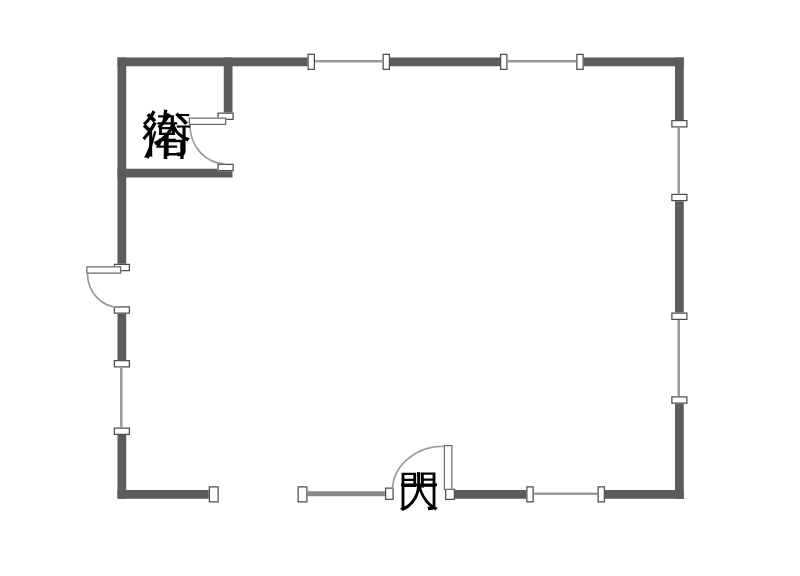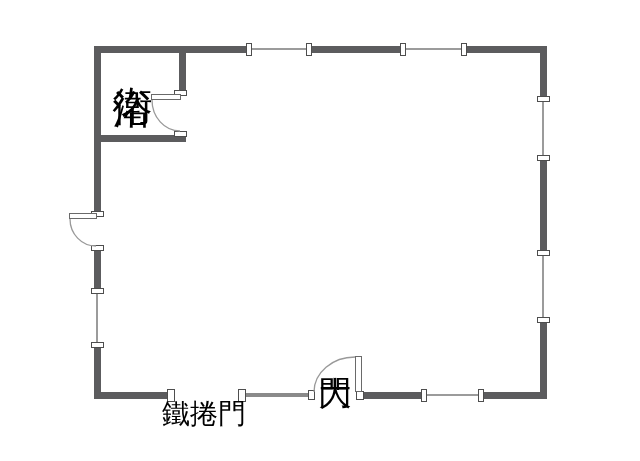--- a/index.html
+++ b/index.html
@@ -89,16 +89,15 @@
   <div class="cap" style="left:356px;top:391px;width:8px;height:9px;"></div>
   <div class="leaf" style="left:355px;top:356px;width:7px;height:36px;"></div>
 
   <svg class="arcs" width="640" height="461" viewBox="0 0 640 461">
     <path d="M 152,100 A 28 31 0 0 0 180,131" fill="none" stroke="#999999" stroke-width="1.3"></path>
     <path d="M 70,219 A 26 27 0 0 0 96,246" fill="none" stroke="#999999" stroke-width="1.3"></path>
     <path d="M 355,357 A 41 35 0 0 0 314,392" fill="none" stroke="#999999" stroke-width="1.3"></path>
   </svg>
 
   <div id="bath-label" class="lbl vert">衛浴</div>
-  <div id="roller-label" class="lbl">鐵捲門</div>
   <div id="gate-label" class="lbl vert">大門</div>
 
 </div>
 
 </body></html>

